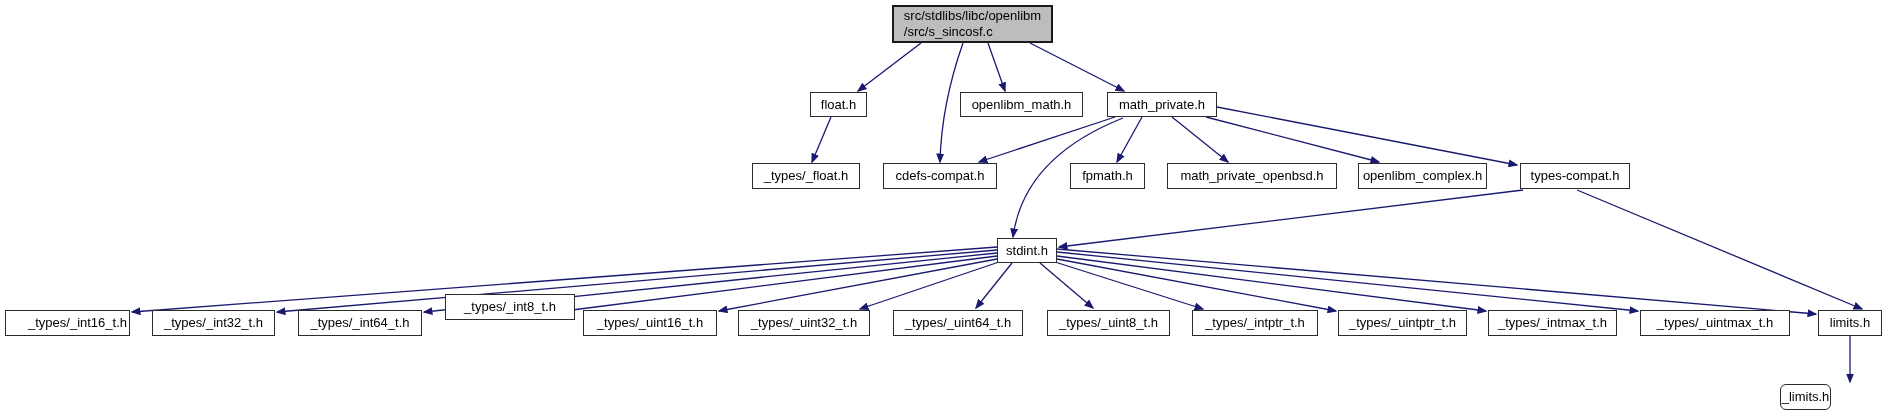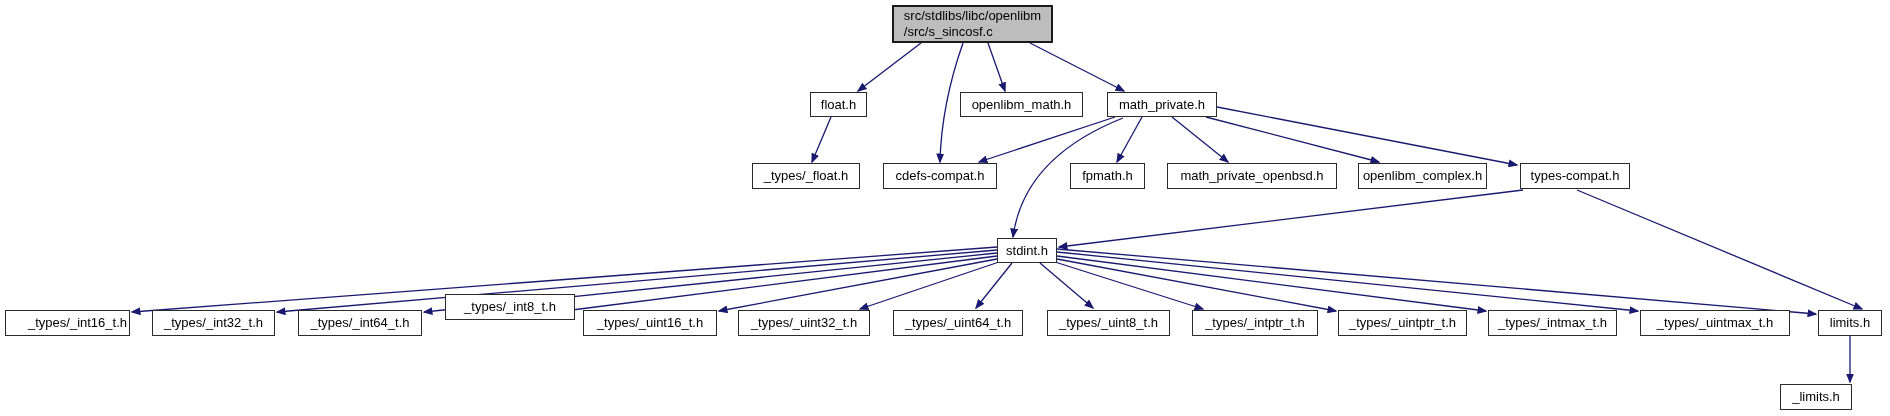--- a/index.html
+++ b/index.html
@@ -86,14 +86,14 @@
     <div class="node" style="left: 445px; top: 294px; width: 130px; height: 26px;"><span>_types/_int8_t.h</span></div>
     <div class="node" style="left: 583px; top: 310px; width: 134px; height: 26px;"><span>_types/_uint16_t.h</span></div>
     <div class="node" style="left: 738px; top: 310px; width: 132px; height: 26px;"><span>_types/_uint32_t.h</span></div>
     <div class="node" style="left: 893px; top: 310px; width: 130px; height: 26px;"><span>_types/_uint64_t.h</span></div>
     <div class="node" style="left: 1047px; top: 310px; width: 123px; height: 26px;"><span>_types/_uint8_t.h</span></div>
     <div class="node" style="left: 1338px; top: 310px; width: 129px; height: 26px;"><span>_types/_uintptr_t.h</span></div>
     <div class="node" style="left: 1192px; top: 310px; width: 126px; height: 26px;"><span>_types/_intptr_t.h</span></div>
     <div class="node" style="left: 1488px; top: 310px; width: 129px; height: 26px;"><span>_types/_intmax_t.h</span></div>
     <div class="node" style="left: 1640px; top: 310px; width: 150px; height: 26px;"><span>_types/_uintmax_t.h</span></div>
     <div class="node" style="left: 1818px; top: 310px; width: 64px; height: 26px;"><span>limits.h</span></div>
-    <div class="node" style="left: 1780px; top: 384px; width: 72px; height: 26px;"><span>_limits.h</span></div>
+    <div class="node" style="left: 1780px; top: 384px; width: 51px; height: 26px; border-radius: 6px;"><span>_limits.h</span></div>
   </div>
 
 </body></html>

